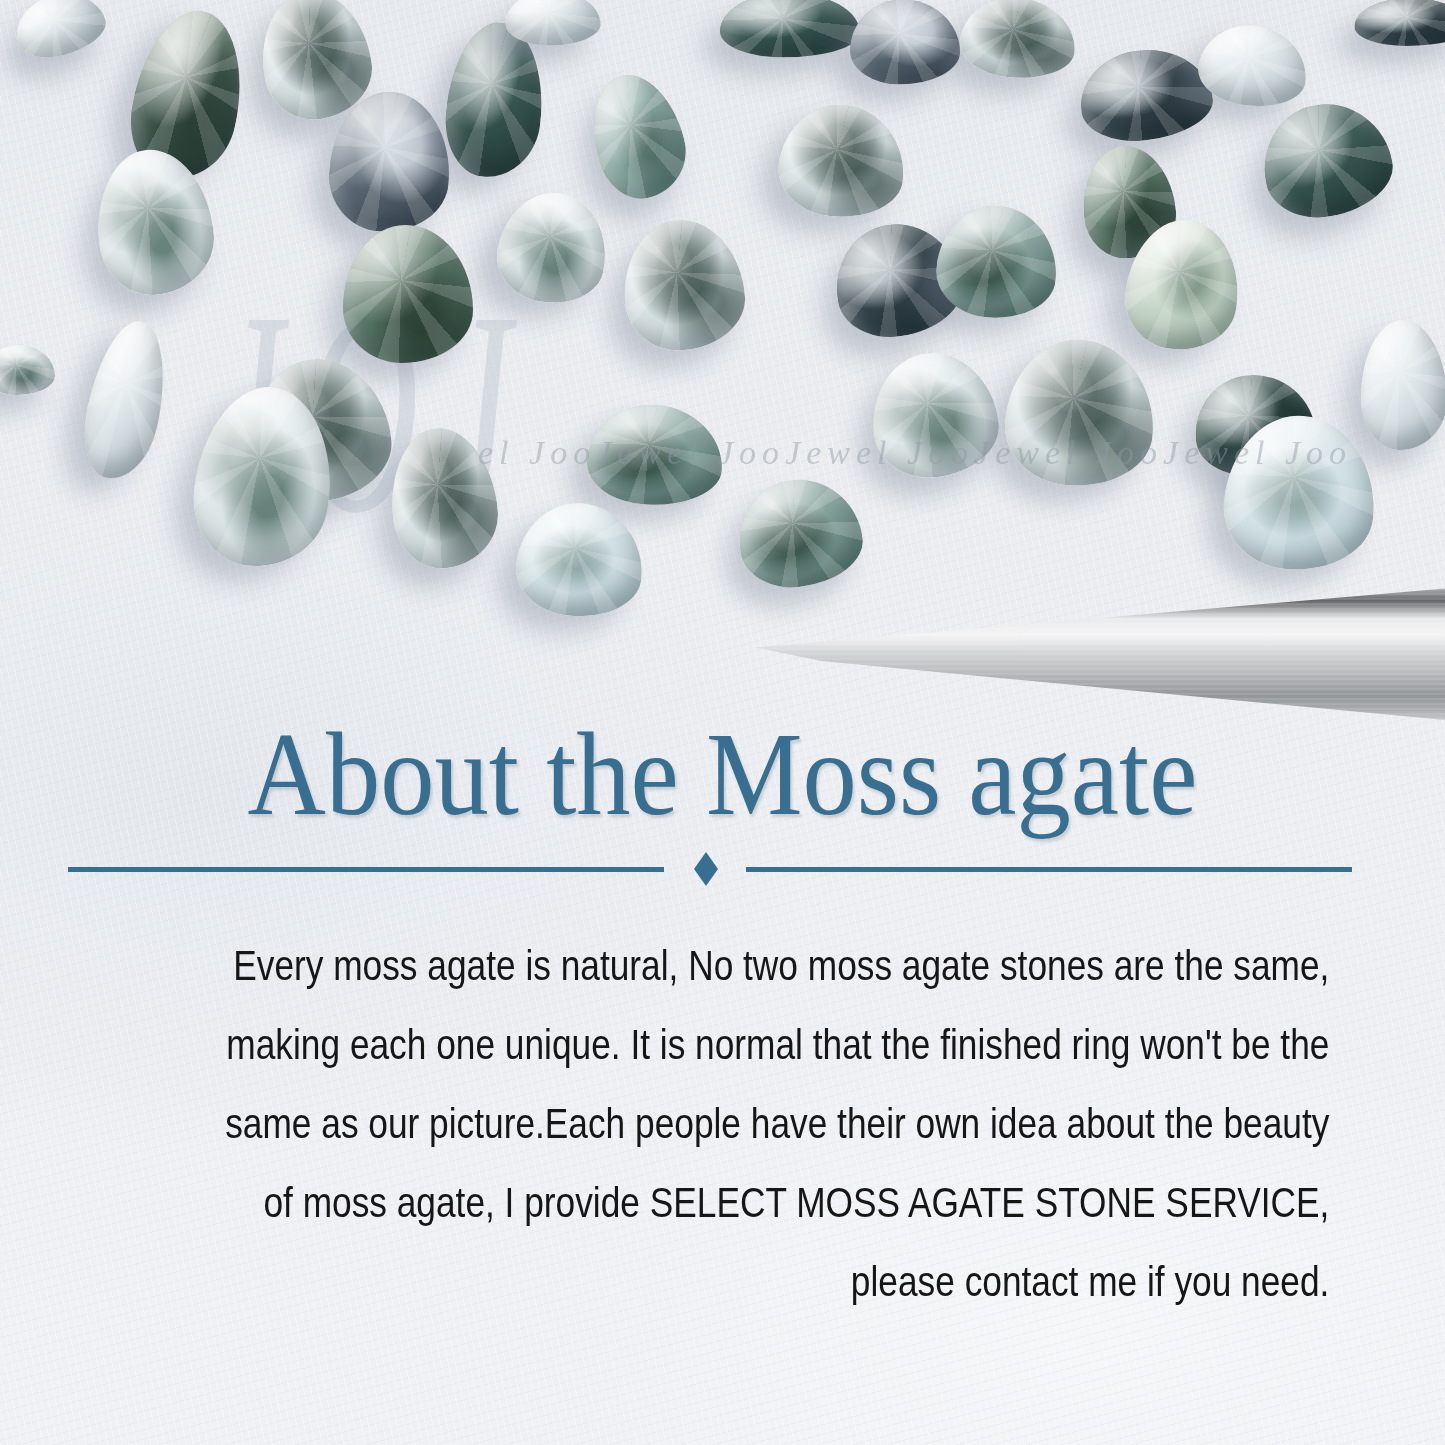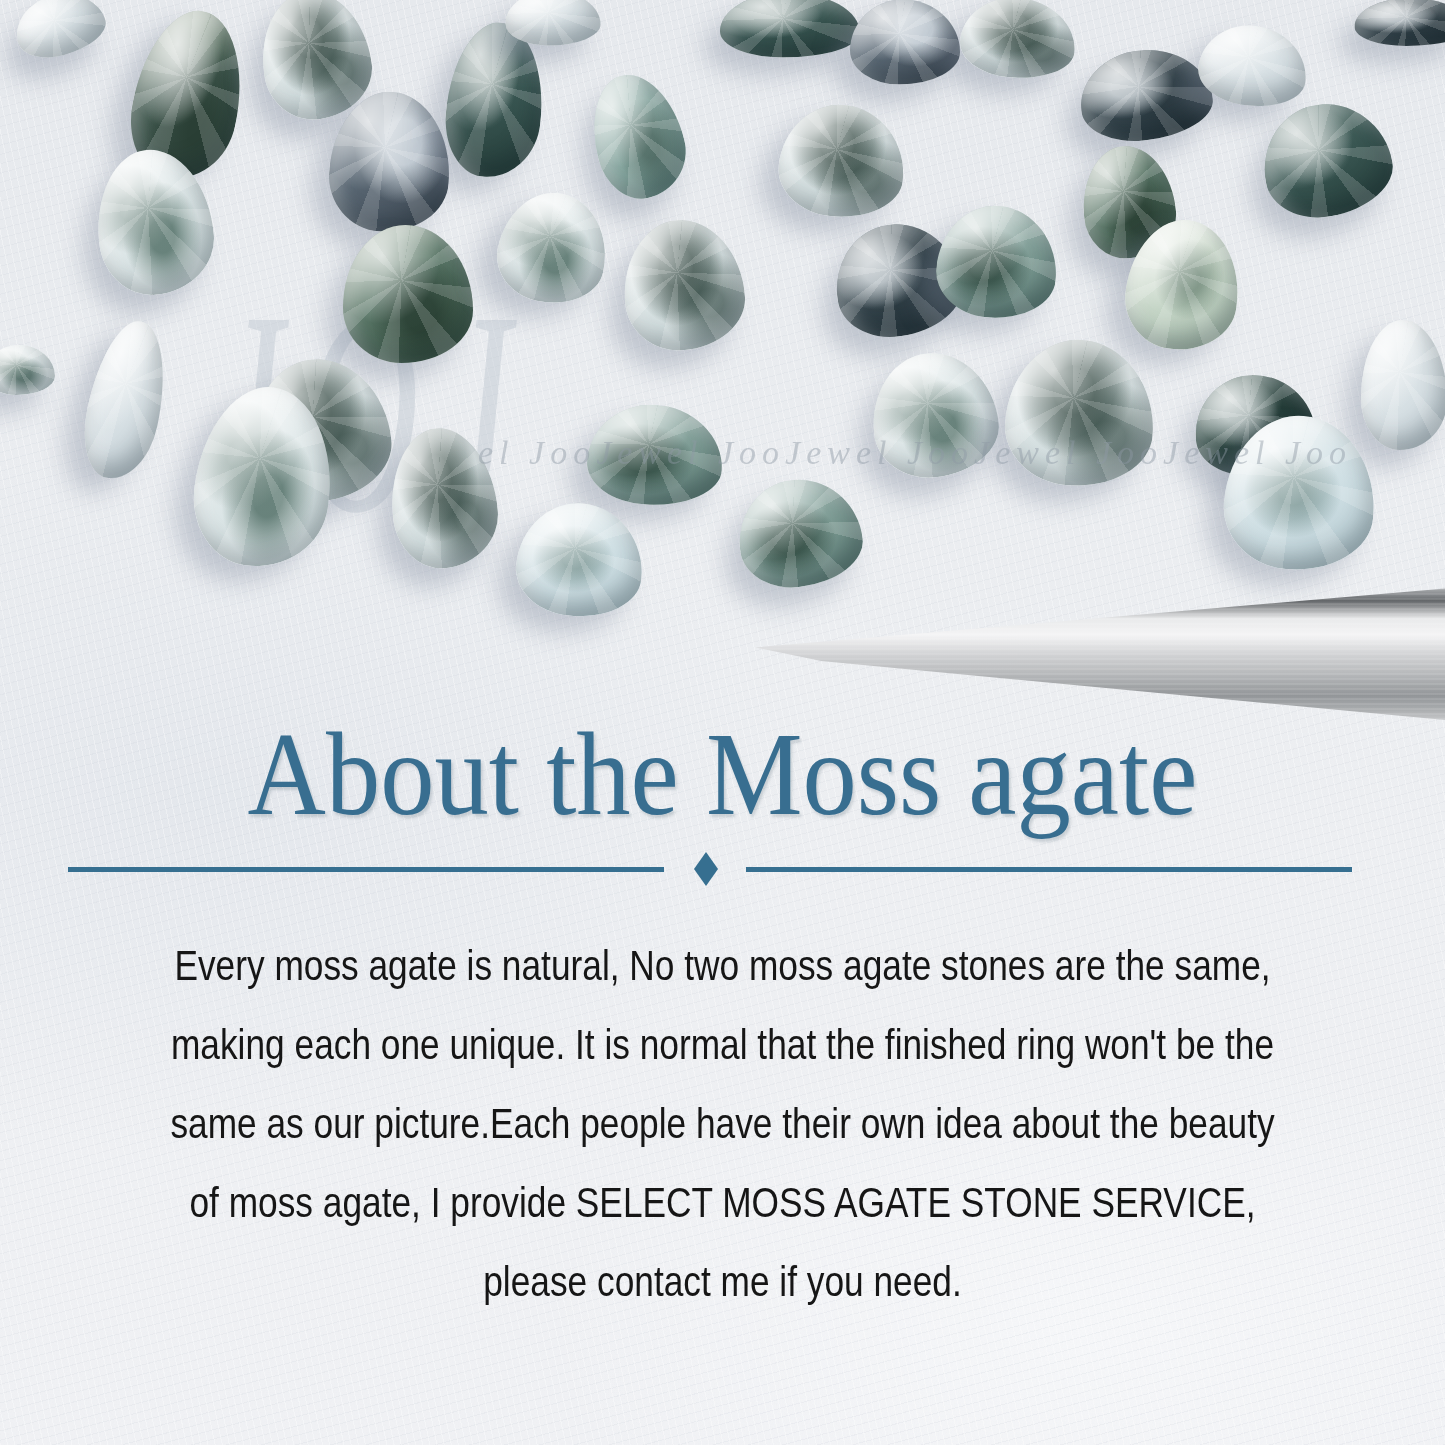--- a/index.html
+++ b/index.html
@@ -123,21 +123,21 @@
     text-shadow:2px 3px 3px rgba(90,110,125,.25);
   }
   .divider{position:absolute;z-index:7;background:#366f90;}
   .divider.left{left:68px;top:867px;width:596px;height:5px;}
   .divider.right{left:746px;top:867px;width:606px;height:5px;}
   .divider-diamond{
     position:absolute;left:694px;top:852px;width:24px;height:34px;z-index:7;
     background:#366f90;
     clip-path:polygon(50% 0,100% 50%,50% 100%,0 50%);
   }
-  .body-copy{position:absolute;left:0;top:926px;width:100%;z-index:7;text-align:center;}
+  .body-copy{position:absolute;left:0;top:926px;width:100%;z-index:7;text-align:right;}
   .body-copy .line{
     display:block;white-space:nowrap;
     font-size:42px;line-height:79px;color:#161616;
     transform:scaleX(.84);
   }
 </style>
 </head>
 <body>
 
 <div class="page">

